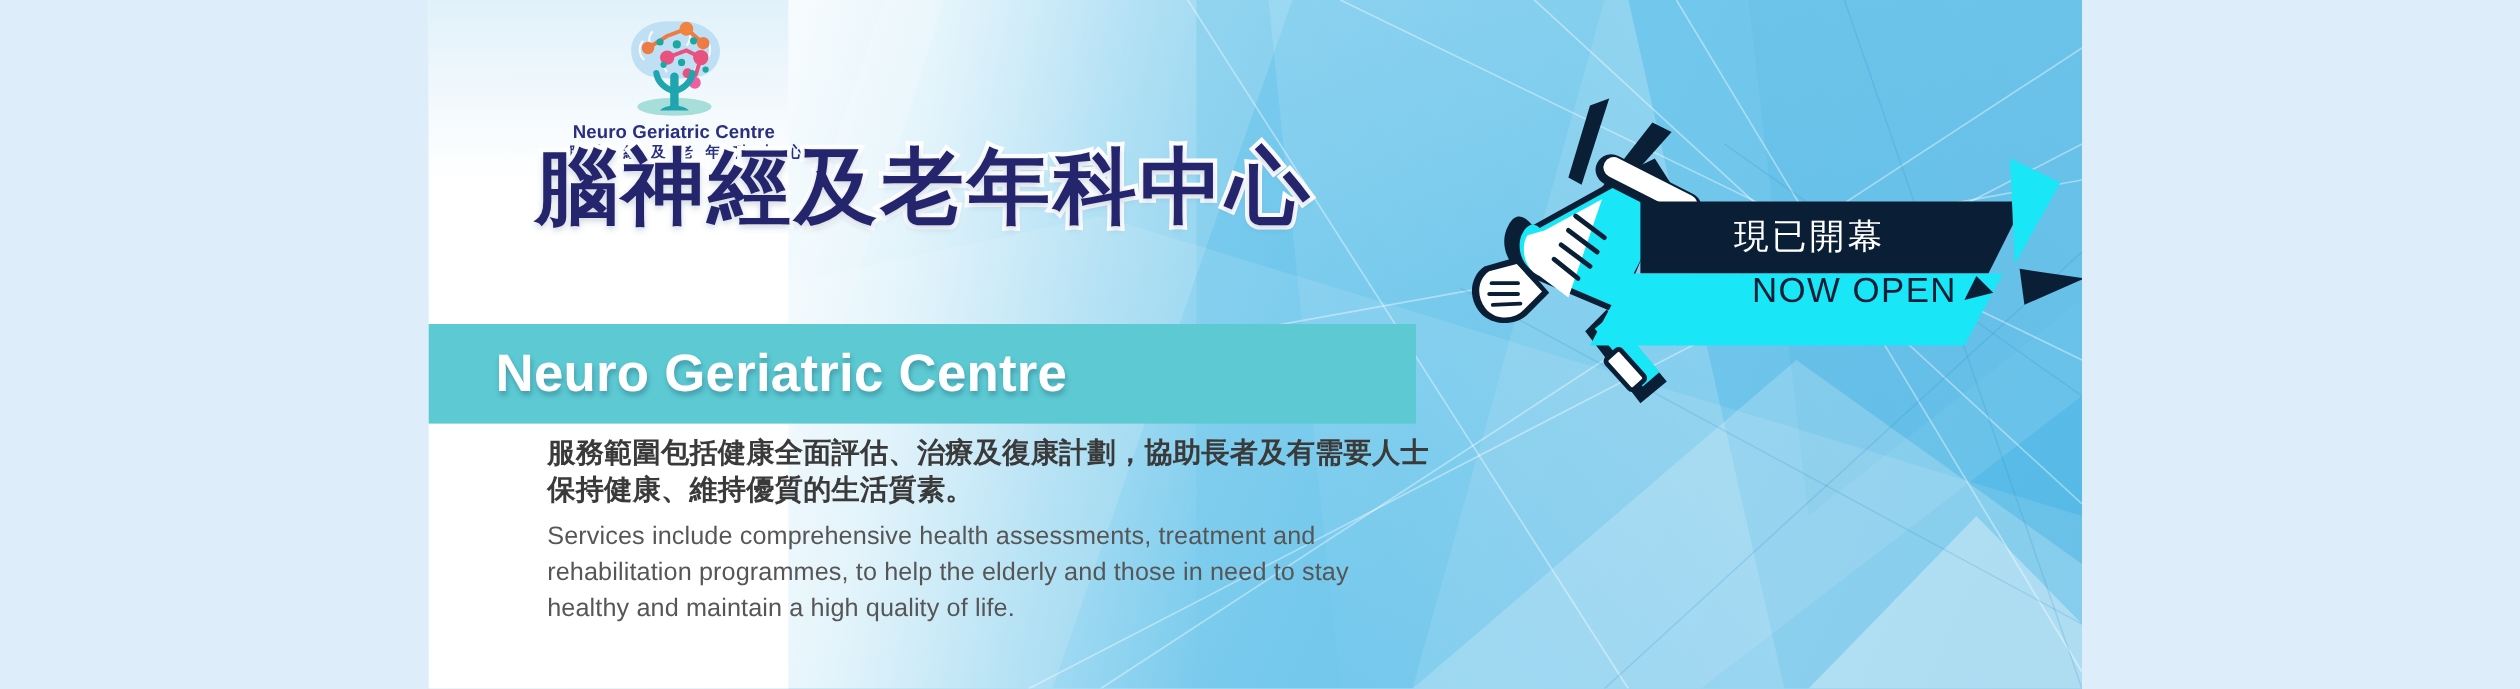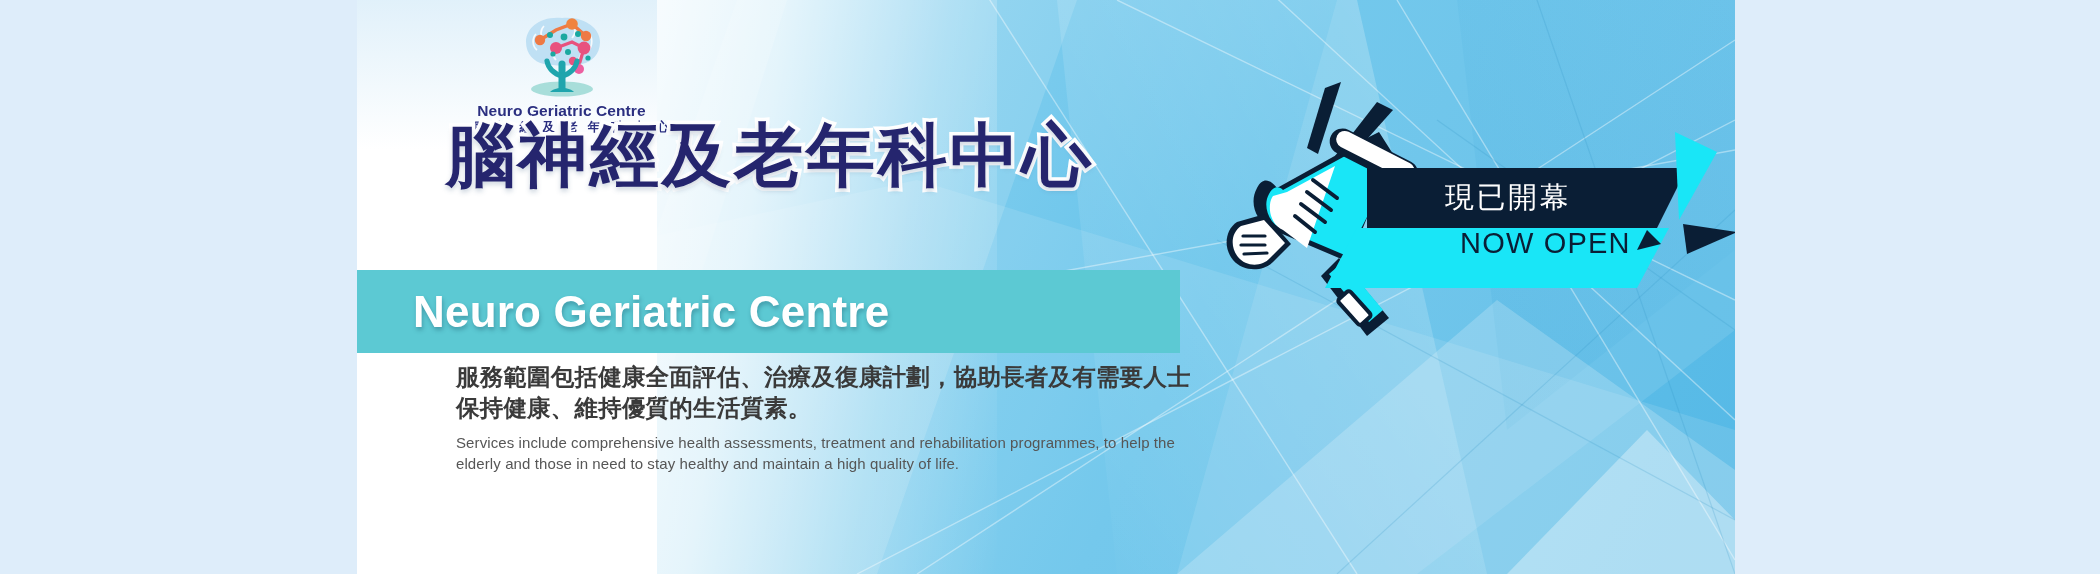--- a/index.html
+++ b/index.html
@@ -78,21 +78,21 @@
   }
 
   
   #copy{position:absolute;left:55px;top:362px;width:740px;margin-left:44px;}
   #copy .zh{
     font-size:23.5px;font-weight:bold;color:#3a3a3a;
     line-height:1.30;letter-spacing:.2px;
   }
   #copy .en{
     margin-top:9px;
-    font-size:15px;color:#565656;line-height:1.42;letter-spacing:.1px;
+    font-size:21px;color:#565656;line-height:1.42;letter-spacing:.1px;
   }
 
   
   #announce{position:absolute;left:860px;top:80px;width:520px;height:290px;}
   #announce svg{position:absolute;left:0;top:0;width:520px;height:290px;overflow:visible;}
   .lbl-zh{
     position:absolute;left:228px;top:98px;
     font-size:29px;font-weight:normal;color:#ffffff;
     letter-spacing:2.5px;white-space:nowrap;
   }

